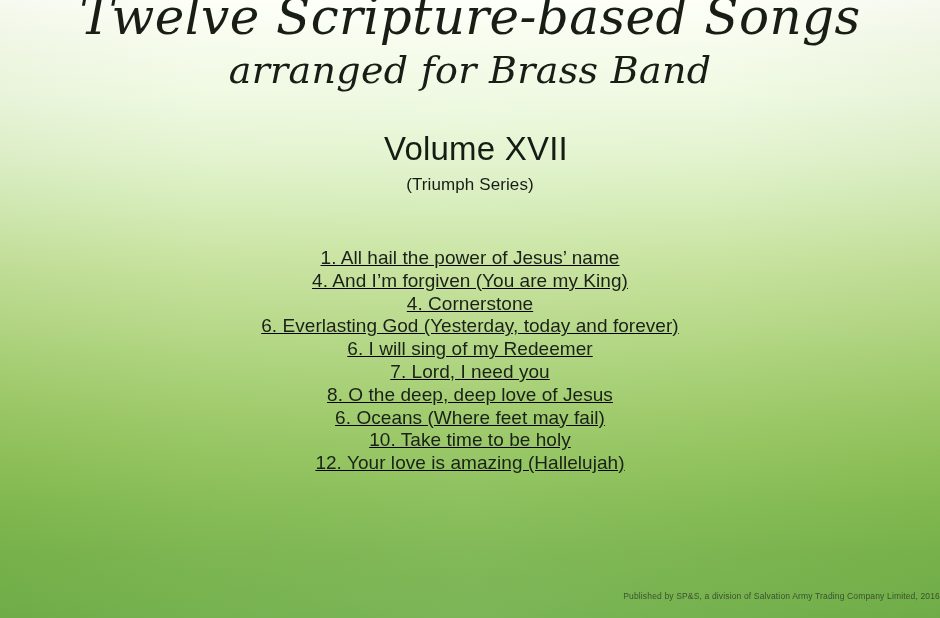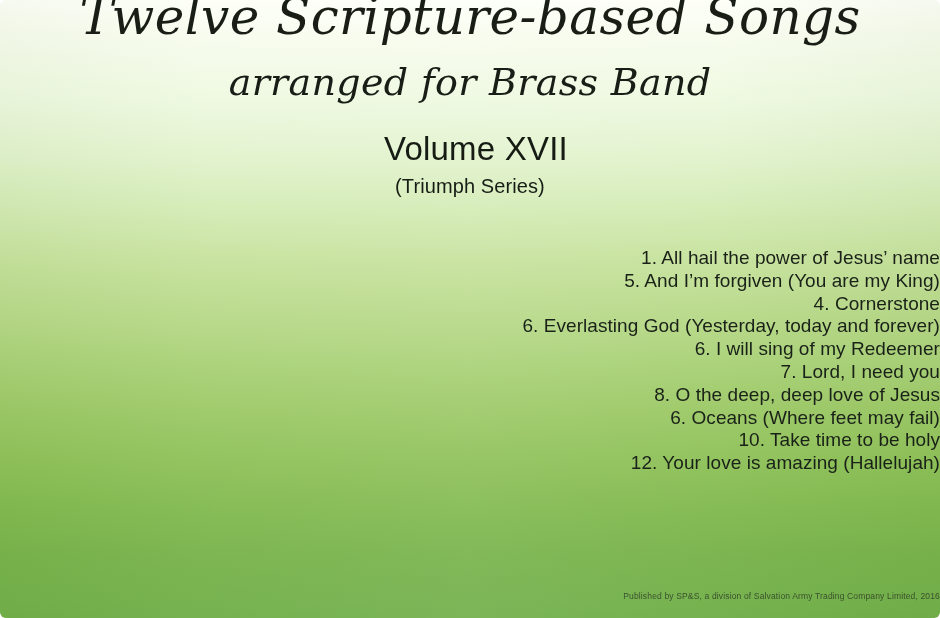--- a/index.html
+++ b/index.html
@@ -30,21 +30,20 @@
         #d3ebb4  34%,
         #c6e29c  42%,
         #b9da8a  50%,
         #aad278  58%,
         #9cc966  66%,
         #8ec158  74%,
         #81b94e  82%,
         #76b249  90%,
         #6fae47 100%
       );
-    border-radius: 6px;
   }
   
   .cover::before {
     content: "";
     position: absolute;
     inset: 0;
     pointer-events: none;
     background:
       linear-gradient(
         to right,
@@ -98,21 +97,21 @@
     white-space: nowrap;
   }
   .sub-title {
     font-family: "DejaVu Serif", "Liberation Serif", serif;
     font-style: italic;
     font-weight: 400;
     font-size: 38px;
     line-height: 1.15;
     letter-spacing: 0.3px;
     color: #181d16;
-    margin: 14px 0 0 0;
+    margin: 2px 0 0 0;
     white-space: nowrap;
   }
 
   
   .volume-block {
     position: absolute;
     top: 131px;
     left: 0;
     right: 0;
     text-align: center;
@@ -124,38 +123,39 @@
     line-height: 1.12;
     letter-spacing: 0.2px;
     color: #161c14;
     margin: 0;
     white-space: nowrap;
     padding-left: 12px;
   }
   .series-line {
     font-family: "Liberation Sans", sans-serif;
     font-weight: 400;
-    font-size: 20px;
+    font-size: 17px;
     line-height: 1.15;
     letter-spacing: 0.1px;
     color: #171d15;
     margin: 7px 0 0 0;
     white-space: nowrap;
   }
 
   
   .song-list {
     position: absolute;
     top: 247px;
     left: 0;
     right: 0;
     margin: 0;
     padding: 0;
     list-style: none;
-    text-align: right;
+    text-align: center;
+    text-decoration: underline;
   }
   .song-item {
     font-family: "Liberation Sans", sans-serif;
     font-weight: 400;
     font-size: 19px;
     line-height: 22.8px;
     letter-spacing: 0.05px;
     color: #1a2118;
     white-space: nowrap;
   }
@@ -187,21 +187,21 @@
       <div class="sub-title">arranged for Brass Band</div>
     </div>
 
     <div class="volume-block">
       <div class="volume-line">Volume XVII</div>
       <div class="series-line">(Triumph Series)</div>
     </div>
 
     <ul class="song-list" id="song-list">
         <li class="song-item">1. All hail the power of Jesus’ name</li>
-        <li class="song-item">5. And I’m forgiven (You are my King)</li>
+        <li class="song-item">4. And I’m forgiven (You are my King)</li>
         <li class="song-item">4. Cornerstone</li>
         <li class="song-item">6. Everlasting God (Yesterday, today and forever)</li>
         <li class="song-item">6. I will sing of my Redeemer</li>
         <li class="song-item">7. Lord, I need you</li>
         <li class="song-item">8. O the deep, deep love of Jesus</li>
         <li class="song-item">6. Oceans (Where feet may fail)</li>
         <li class="song-item">10. Take time to be holy</li>
         <li class="song-item">12. Your love is amazing (Hallelujah)</li>
       </ul>
 

